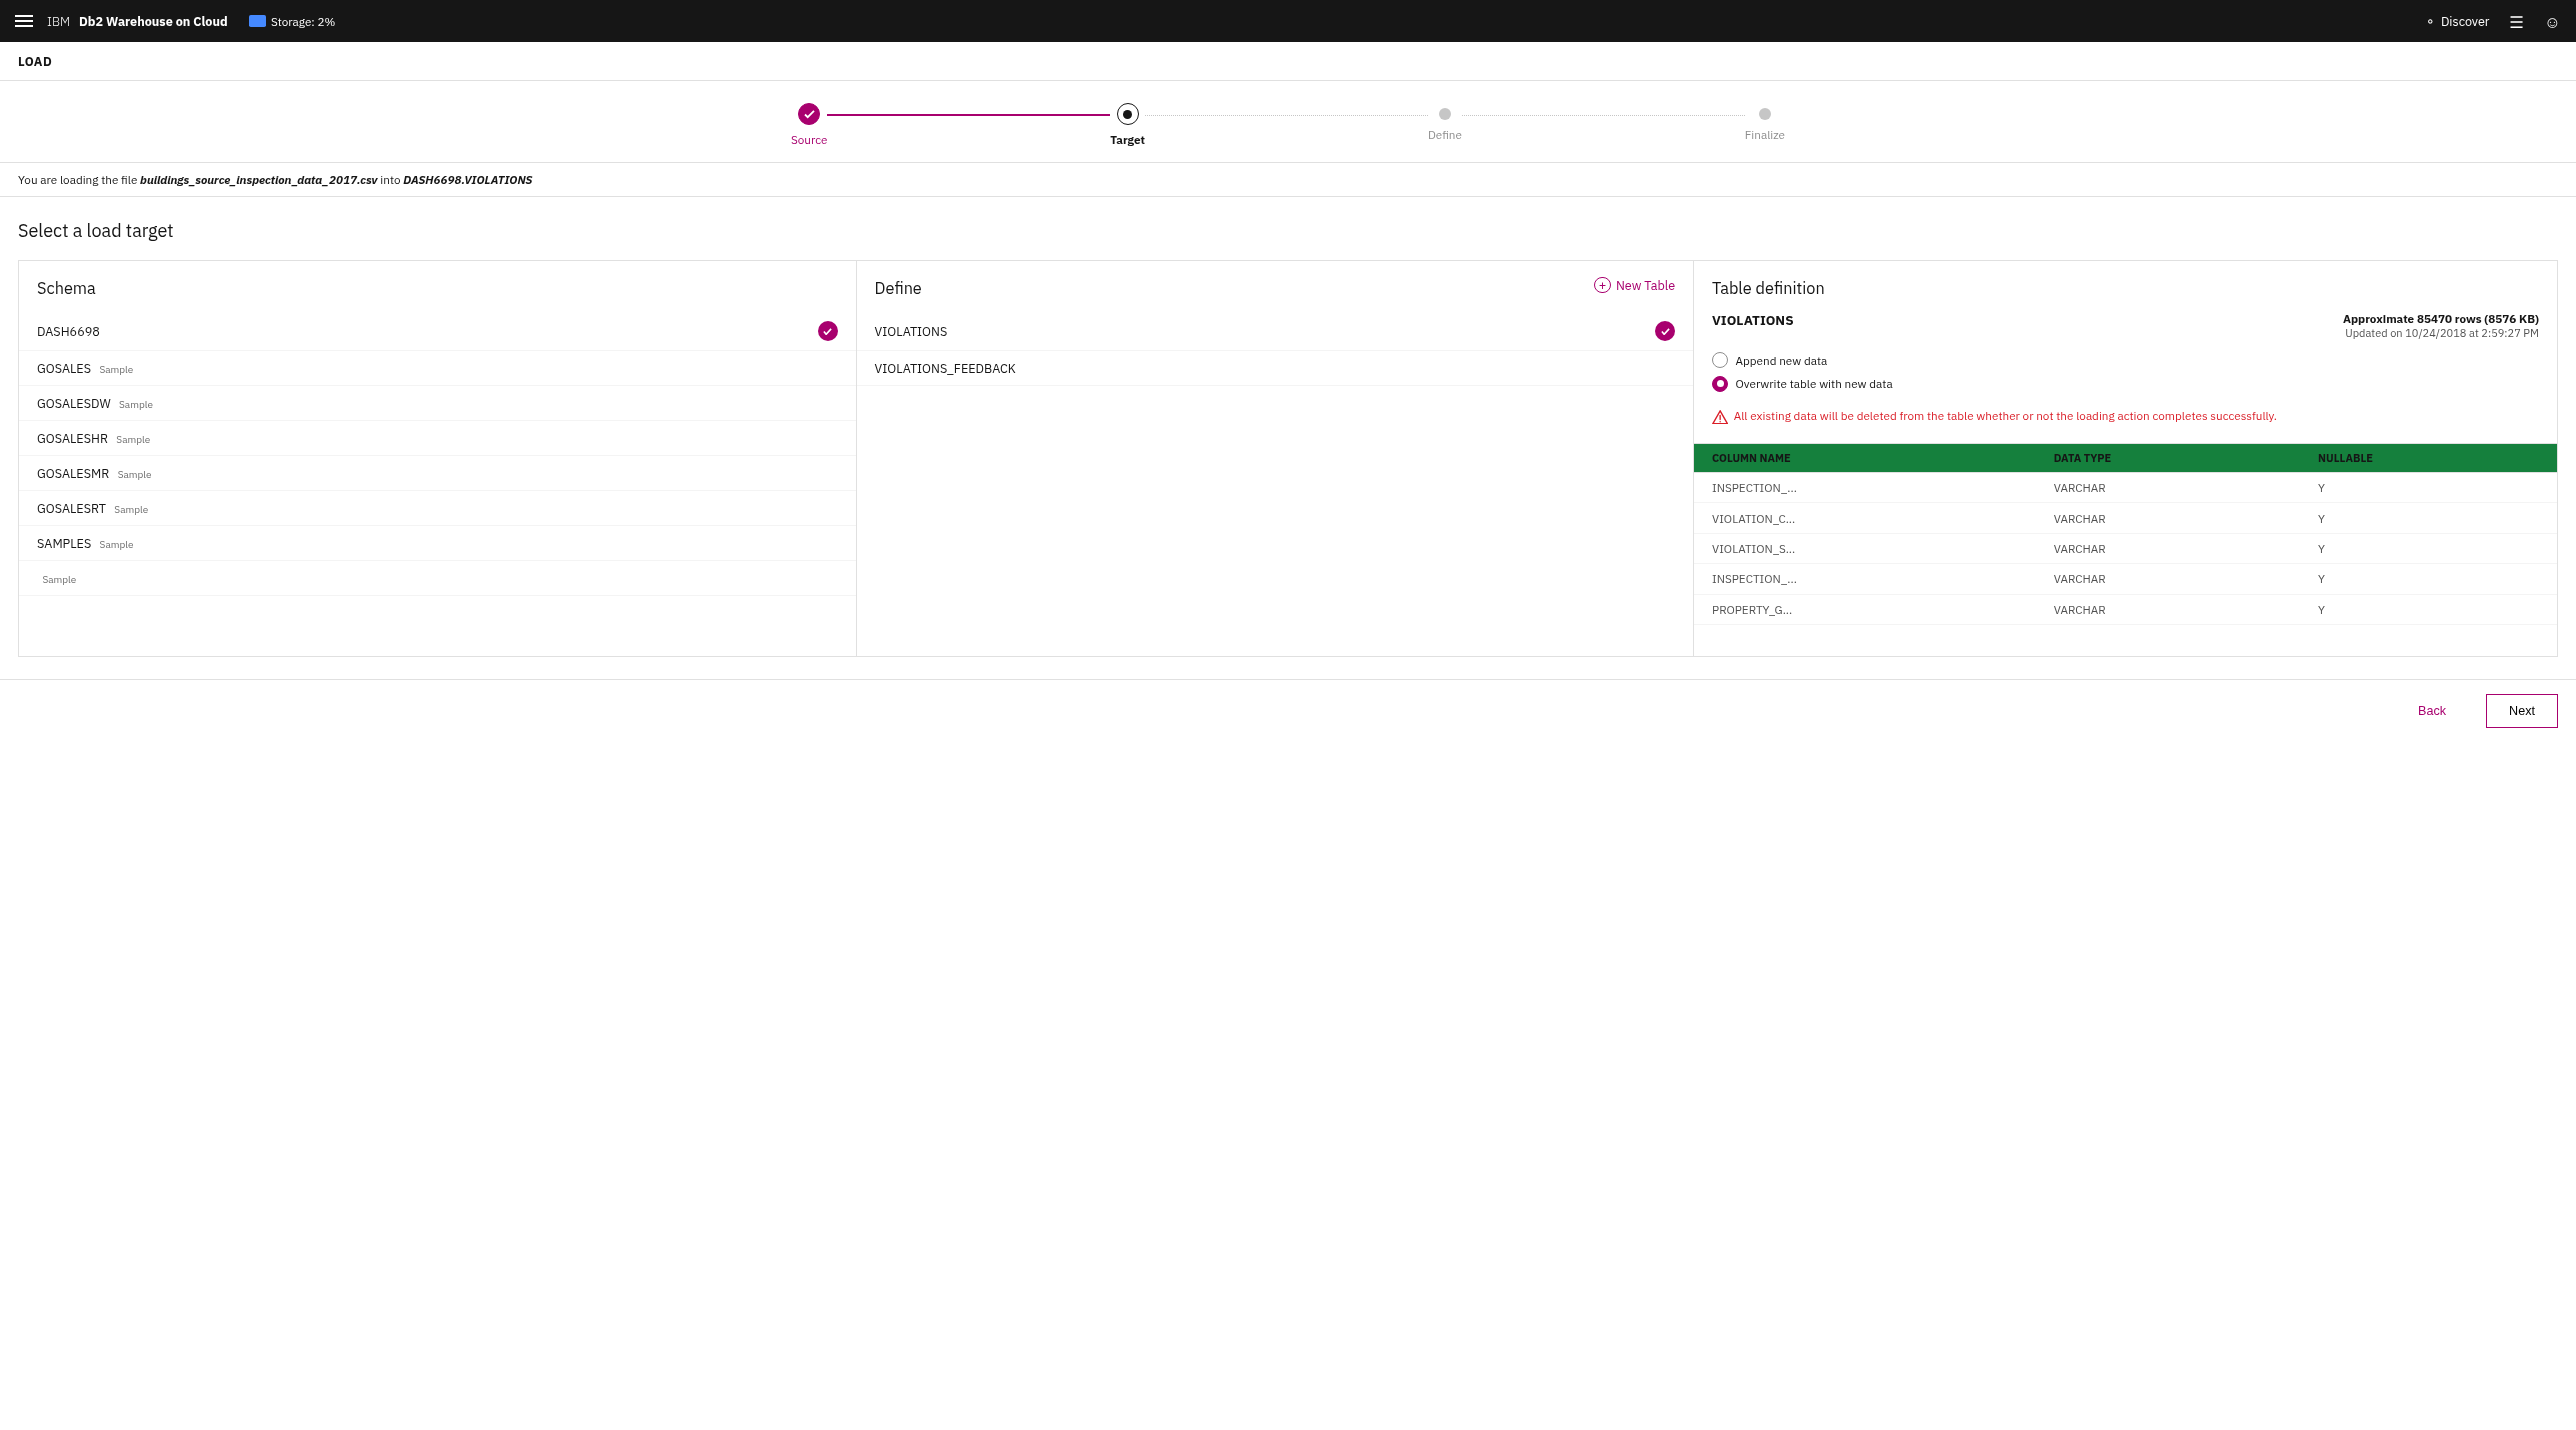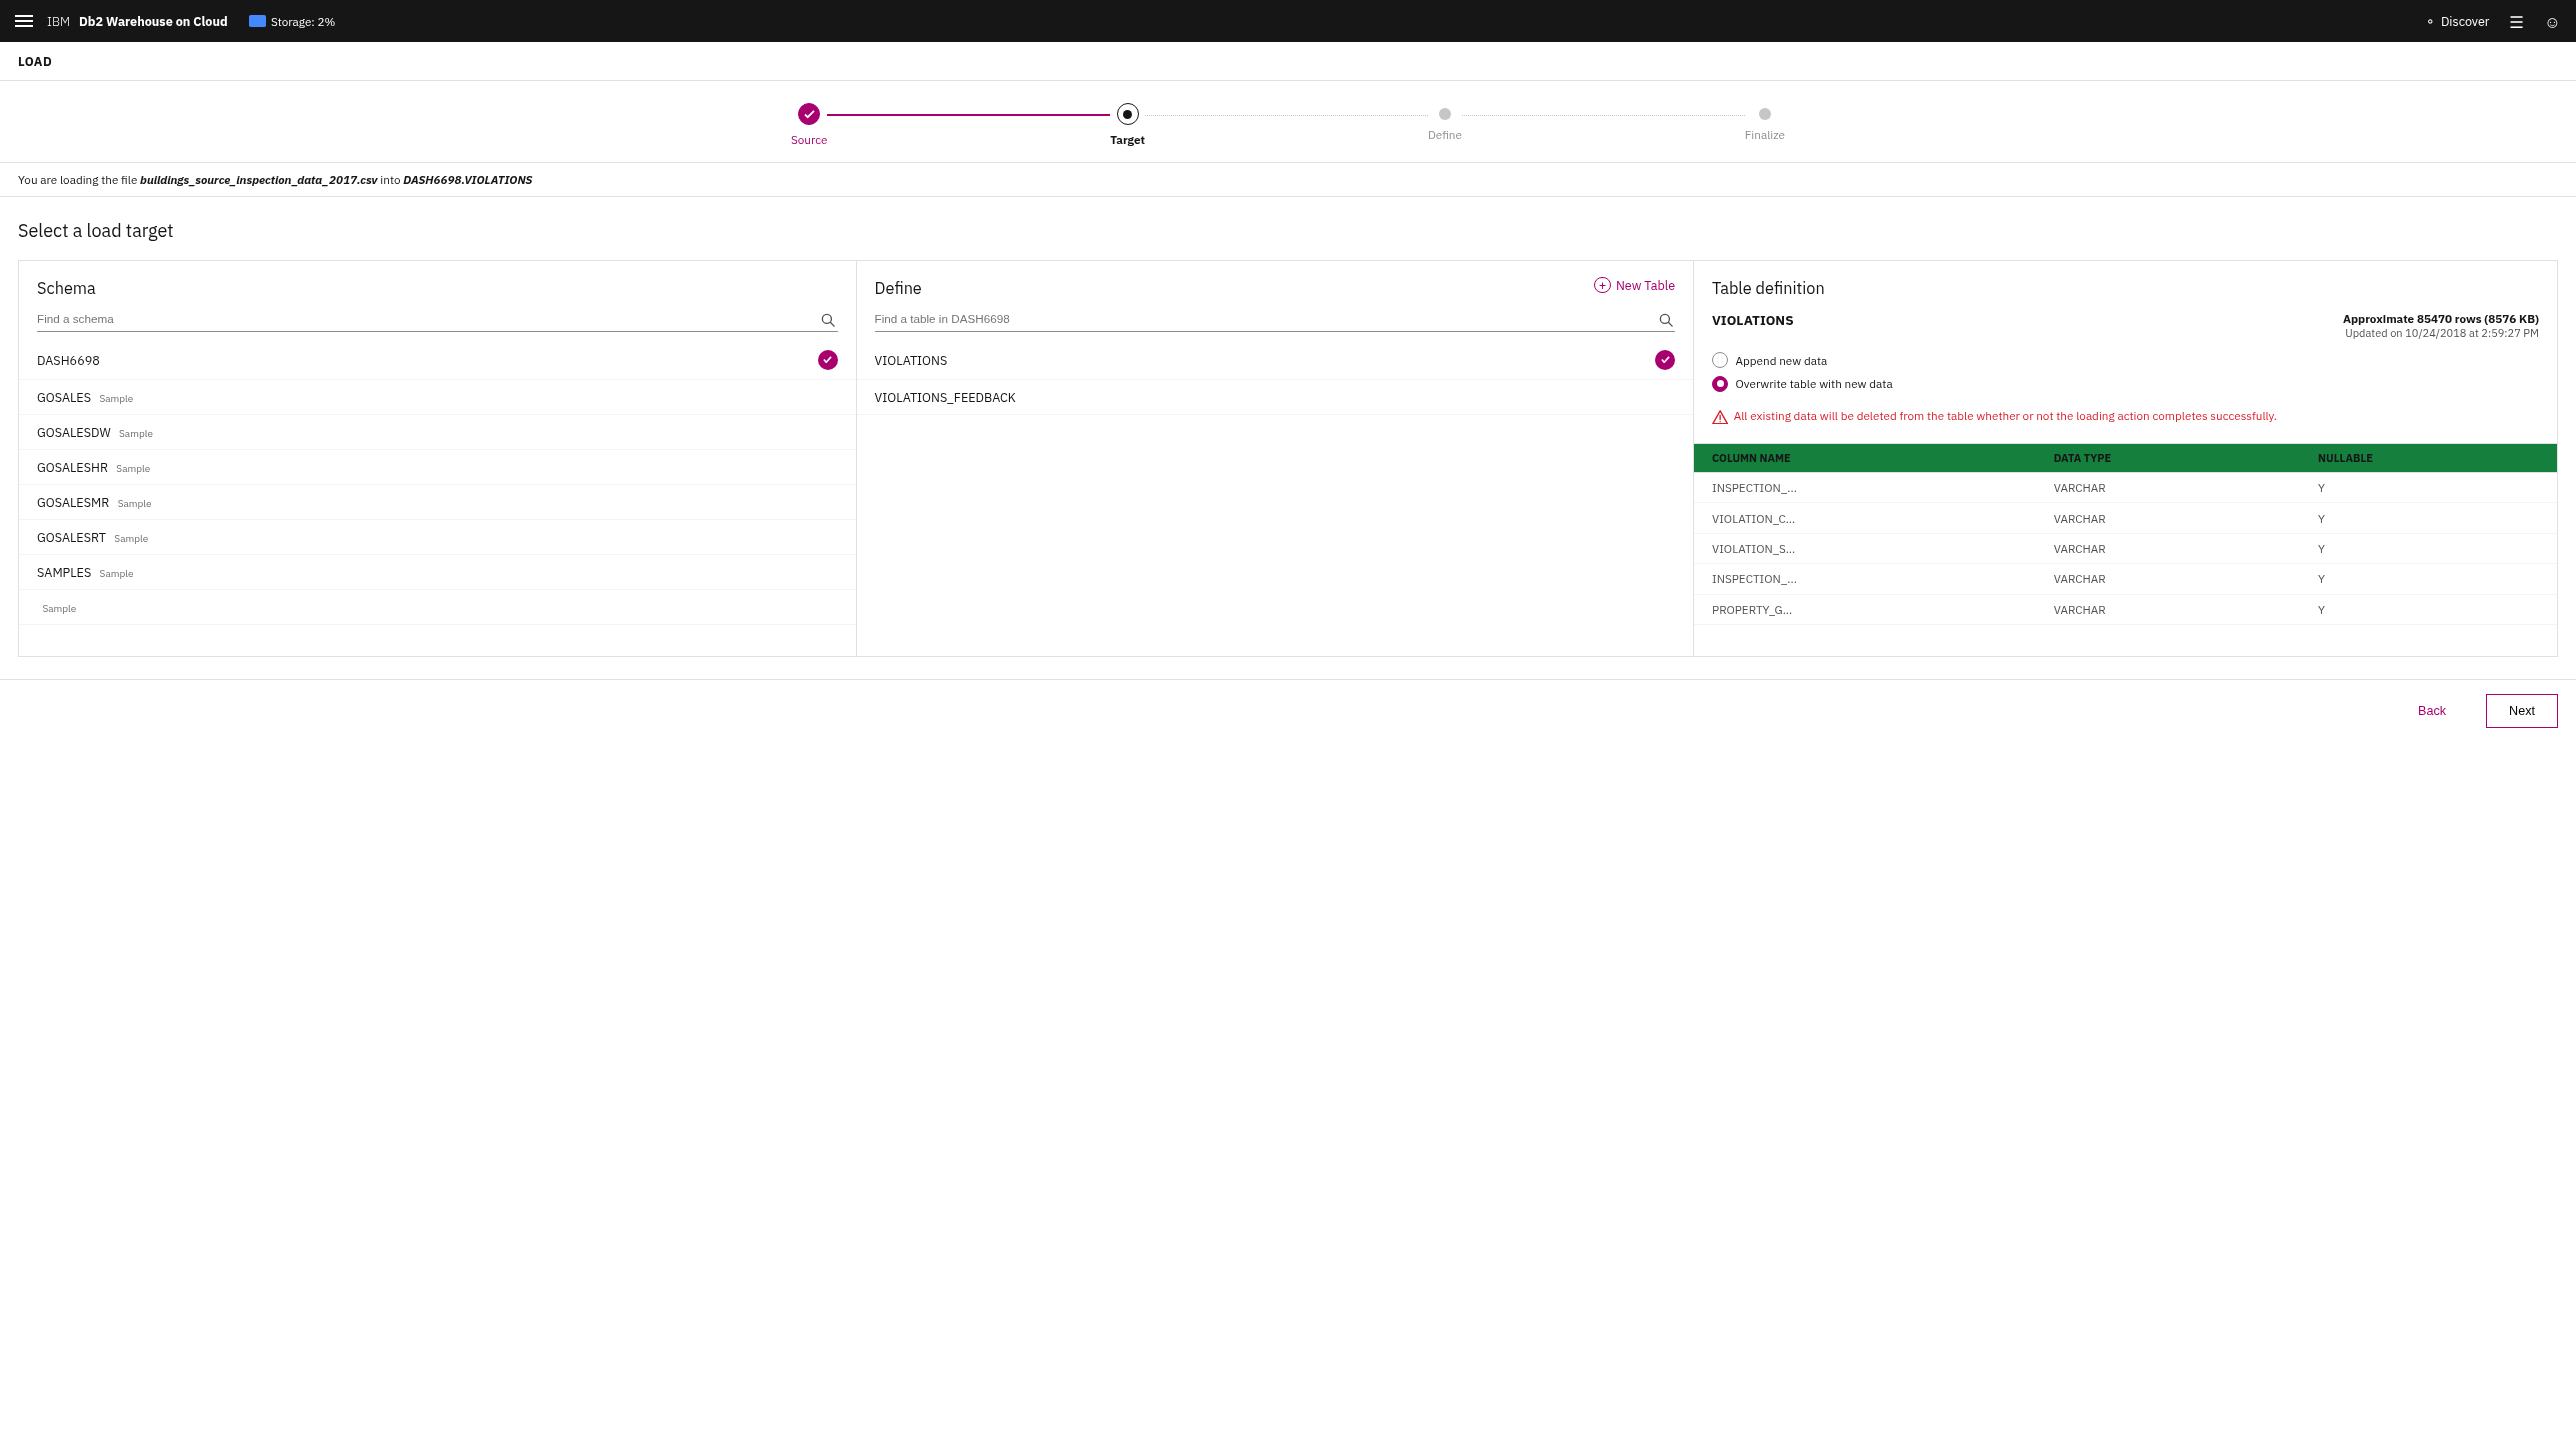--- a/index.html
+++ b/index.html
@@ -474,29 +474,20 @@
 
 <div class="main-section">
   <div class="section-title">Select a load target</div>
 
   <div class="panel-container">
 
     <div class="panel panel-schema">
       <div class="panel-header">
         <span>Schema</span>
       </div>
-      <div class="panel-search">
-        <input type="text" placeholder="Find a schema" style="">
-        <span class="search-icon">
-          <svg width="14.5" height="14.5" viewBox="0 0 16 16" fill="none">
-              <circle cx="6.5" cy="6.5" r="5" stroke="#525252" stroke-width="1.5"></circle>
-              <line x1="10.5" y1="10.5" x2="14.5" y2="14.5" stroke="#525252" stroke-width="1.5" stroke-linecap="round"></line>
-            </svg>
-        </span>
-      </div>
       <div class="panel-list">
         <div class="list-item">
           <span>DASH6698</span>
           <div class="check-circle">
             <svg width="9" height="7.2" viewBox="0 0 10 8">
                 <polyline points="1,4 3.5,7 9,1" fill="none" stroke="#fff" stroke-width="1.8"></polyline>
               </svg>
           </div>
         </div>
         <div class="list-item">
@@ -523,29 +514,20 @@
       </div>
     </div>
 
     <div class="panel panel-table">
       <div class="panel-header">
         <span>Define</span>
         <div class="new-table-btn">
           <div class="plus-circle">+</div>
           <span>New Table</span>
         </div>
-      </div>
-      <div class="panel-search">
-        <input type="text" placeholder="Find a table in DASH6698" style="">
-        <span class="search-icon">
-          <svg width="14.5" height="14.5" viewBox="0 0 16 16" fill="none">
-              <circle cx="6.5" cy="6.5" r="5" stroke="#525252" stroke-width="1.5"></circle>
-              <line x1="10.5" y1="10.5" x2="14.5" y2="14.5" stroke="#525252" stroke-width="1.5" stroke-linecap="round"></line>
-            </svg>
-        </span>
       </div>
       <div class="panel-list">
         <div class="list-item">
           <span>VIOLATIONS</span>
           <div class="check-circle">
             <svg width="9" height="7.2" viewBox="0 0 10 8">
                 <polyline points="1,4 3.5,7 9,1" fill="none" stroke="#fff" stroke-width="1.8"></polyline>
               </svg>
           </div>
         </div>

